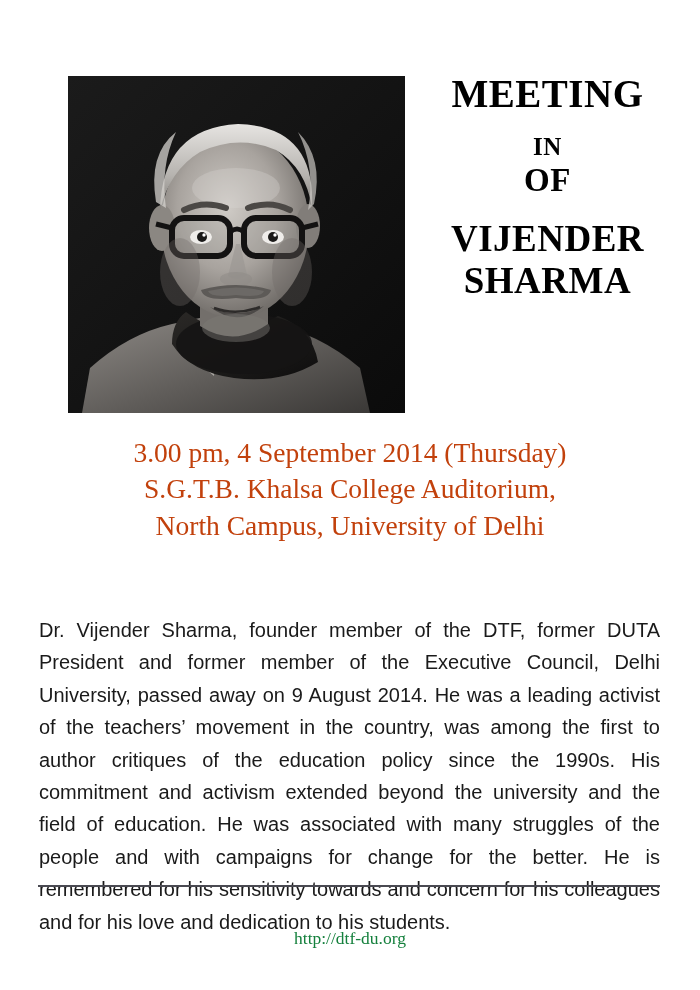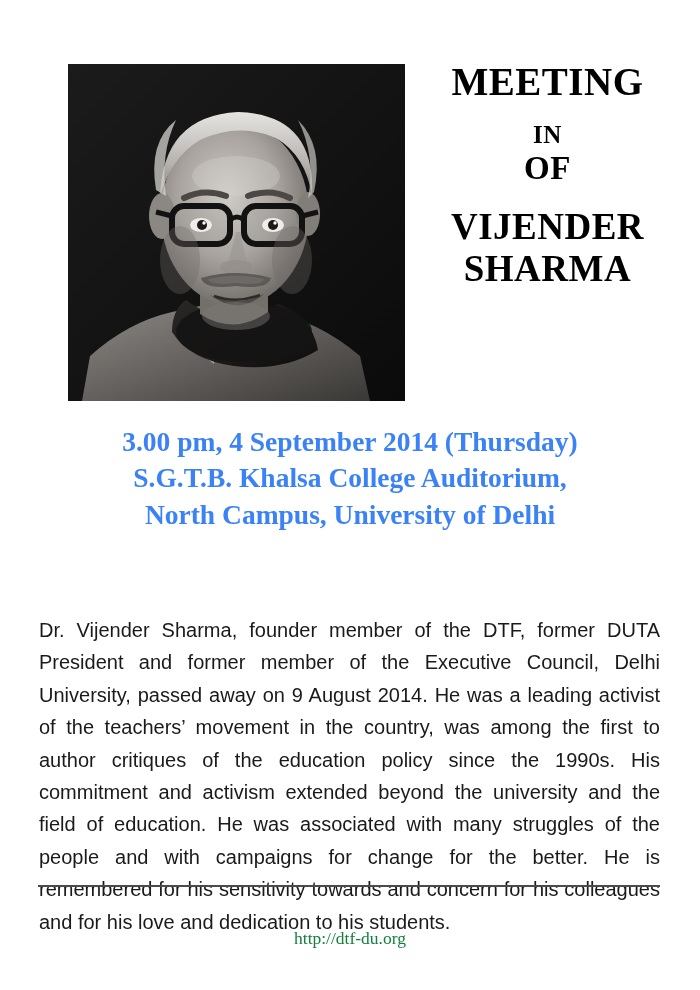--- a/index.html
+++ b/index.html
@@ -19,21 +19,21 @@
   .poster {
     position: absolute;
     inset: 0;
     background: #ffffff;
   }
 
   
   .top-section {
     position: absolute;
     left: 0;
-    top: 4px;
+    top: 16px;
     width: 700px;
     height: 420px;
   }
 
   .portrait-frame {
     position: absolute;
     left: 68px;
     top: 60px;
     width: 337px;
     height: 337px;
@@ -65,28 +65,28 @@
   .h-meeting { font-size: 39px; margin-bottom: 16px; }
   .h-in      { font-size: 25px; }
   .h-memory  { font-size: 36px; }
   .h-of      { font-size: 33px; margin-bottom: 18px; }
   .h-name    { font-size: 37px; }
 
   
   .event-details {
     position: absolute;
     left: 30px;
-    top: 424px;
+    top: 435px;
     width: 640px;
     text-align: center;
     font-family: "Liberation Serif", serif;
-    font-weight: bold;
+    font-weight: normal;
     font-size: 27.5px;
     line-height: 1.32;
-    color: #3b82f6;
+    color: #c2410c;
   }
   .event-details span { display: block; }
 
   
   .body-text {
     position: absolute;
     left: 39px;
     top: 594px;
     width: 621px;
     text-align: justify;

